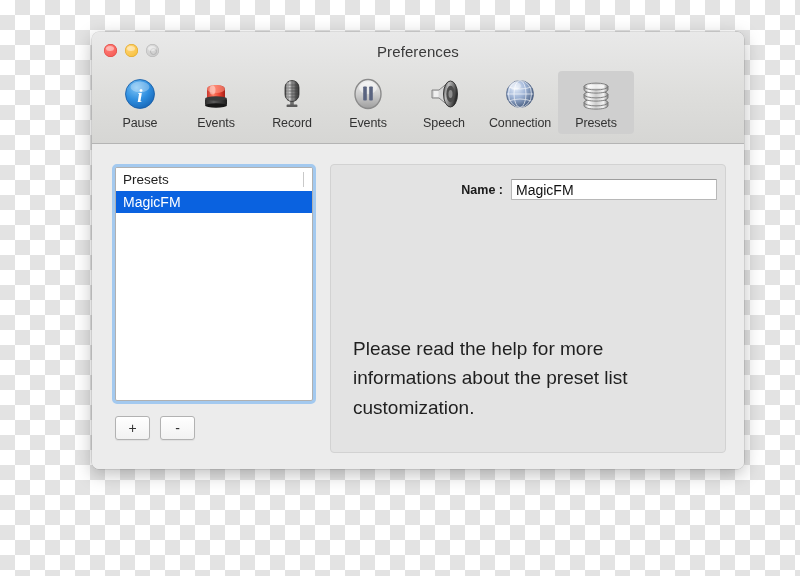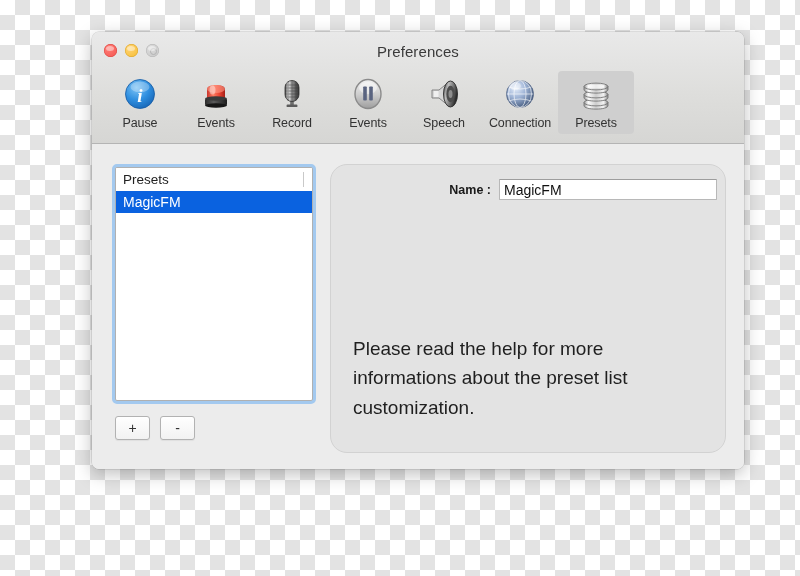--- a/index.html
+++ b/index.html
@@ -135,23 +135,23 @@
     display: flex; align-items: center; justify-content: center;
     cursor: default;
     line-height: 1;
   }
 
   
   .right-panel {
     flex: 1 1 auto;
     background: #e3e3e3;
     border: 1px solid #d2d2d2;
-    border-radius: 17px;
-    position: relative;
-    padding: 14px 8px 10px 12px;
+    border-radius: 4px;
+    position: relative;
+    padding: 14px 8px 10px 24px;
   }
   .field-row { display: flex; align-items: center; margin-bottom: 9px; }
   .field-label {
     width: 148px;
     text-align: right;
     padding-right: 8px;
     font-size: 12.5px;
     font-weight: bold;
     color: #1a1a1a;
     white-space: nowrap;

